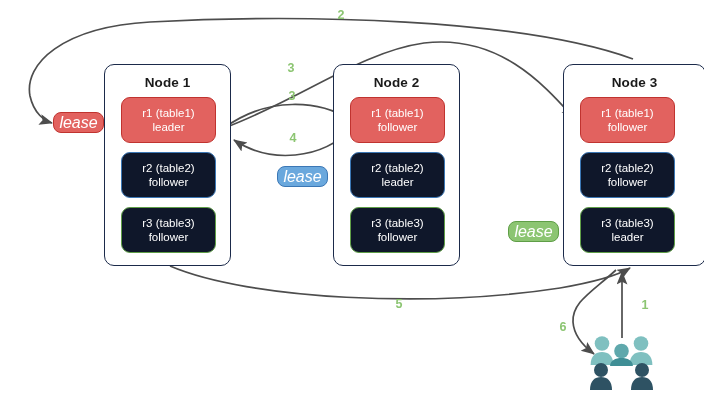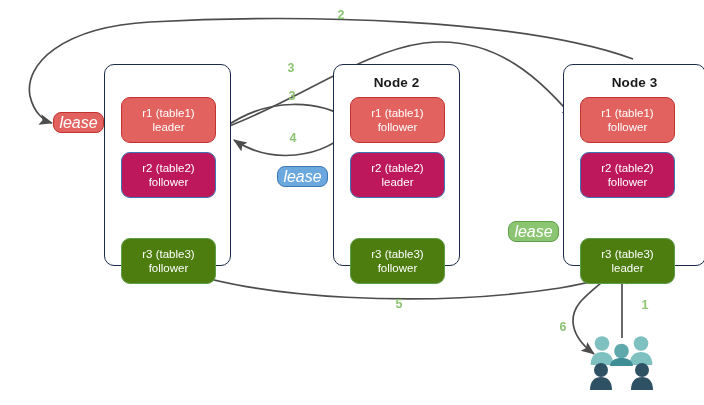--- a/index.html
+++ b/index.html
@@ -51,22 +51,22 @@
     flex-direction: column;
     align-items: center;
     justify-content: center;
     color: #ffffff;
     font-size: 11.5px;
     line-height: 14px;
     text-align: center;
   }
   .replica .ln { display: block; text-align: center; }
   .rep-red   { background: #e2625f; border: 1.3px solid #c0332f; }
-  .rep-blue  { background: #be185d; border: 1.3px solid #3b77b5; }
-  .rep-green { background: #4d7c0f; border: 1.3px solid #5f9e47; margin-top: 31px; }
+  .rep-blue  { background: #0f172a; border: 1.3px solid #3b77b5; }
+  .rep-green { background: #0f172a; border: 1.3px solid #5f9e47; }
 
   .lease {
     position: absolute;
     box-sizing: border-box;
     border-radius: 8px;
     display: flex;
     align-items: center;
     justify-content: center;
     color: #ffffff;
     font-size: 16px;
@@ -113,20 +113,21 @@
     <path d="M 352,128 C 322,160 270,164 234,140" fill="none" stroke="#4d4d4d" stroke-width="1.7" marker-end="url(#ah)"></path>
 
     <path d="M 170,266 C 250,300 430,308 560,288 C 600,281 620,274 630,268" fill="none" stroke="#4d4d4d" stroke-width="1.7" marker-end="url(#ah)"></path>
 
     <path d="M 622,338 L 622,272" fill="none" stroke="#4d4d4d" stroke-width="1.7" marker-end="url(#ah)"></path>
 
     <path d="M 616,270 C 592,292 572,302 573,322 C 574,338 586,348 594,354" fill="none" stroke="#4d4d4d" stroke-width="1.7" marker-end="url(#ah)"></path>
   </svg>
 
   <div class="node" style="left:104px; top:64px; width:127px; height:202px;">
+    <div class="node-title">Node 1</div>
     <div class="replica rep-red" style="left:16px; top:32px; width:95px; height:46px;">
       <span class="ln">r1 (table1)</span>
       <span class="ln">leader</span>
     </div>
     <div class="replica rep-blue" style="left:16px; top:87px; width:95px; height:46px;">
       <span class="ln">r2 (table2)</span>
       <span class="ln">follower</span>
     </div>
     <div class="replica rep-green" style="left:16px; top:142px; width:95px; height:46px;">
       <span class="ln">r3 (table3)</span>

